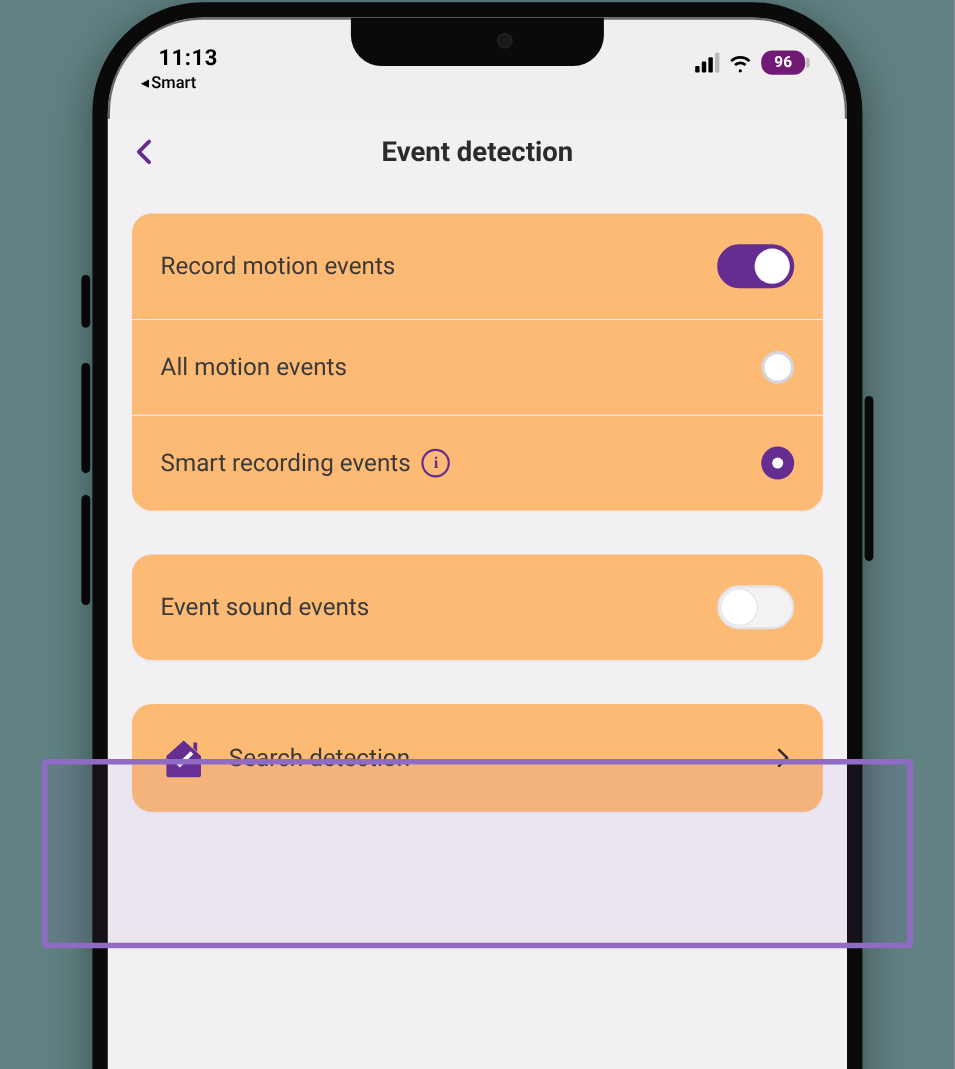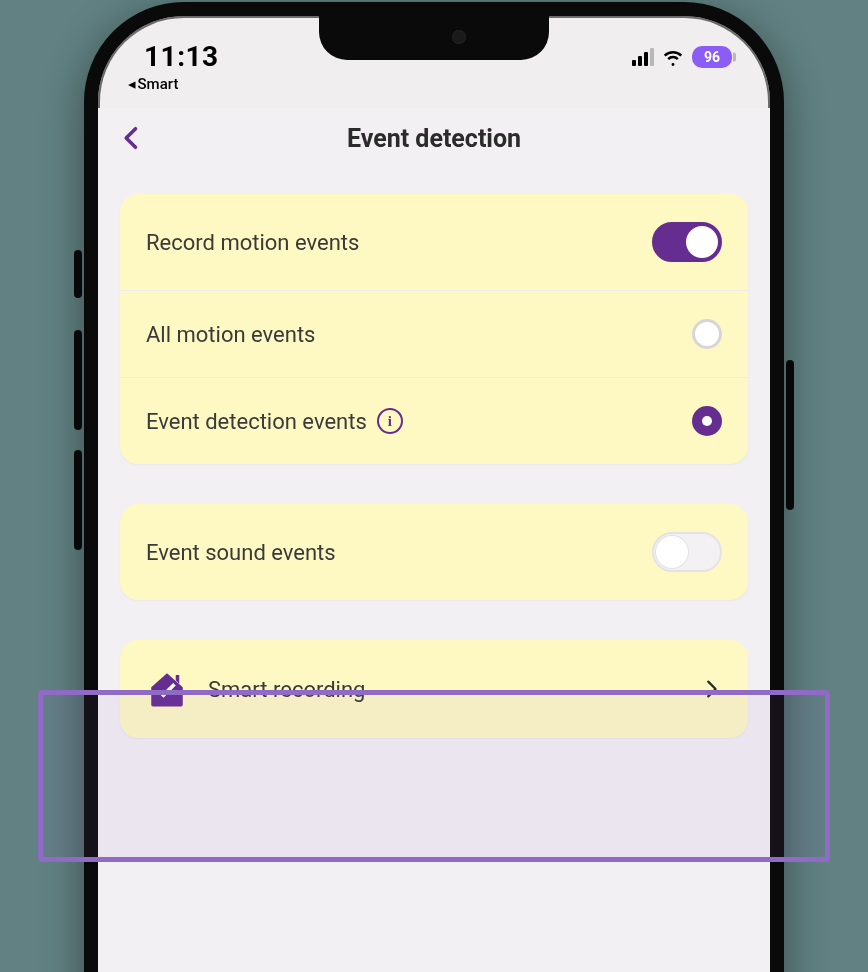--- a/index.html
+++ b/index.html
@@ -49,33 +49,33 @@
     left: 0; right:0;
     height: 60px;
     display: flex;
     align-items: flex-start;
     justify-content: space-between;
     padding: 10px 38px 0 46px;
     z-index: 40;
     color:#000;
   }
   .status-left { display:flex; flex-direction:column; align-items:flex-start; }
-  .status-time { font-size: 28px; font-weight: 700; letter-spacing: .5px; }
+  .status-time { font-size: 20px; font-weight: 700; letter-spacing: .5px; }
   .status-back { font-size: 15px; font-weight:500; display:flex; align-items:center; gap:2px; margin-top:2px; margin-left:-16px;}
   .status-right { display:flex; align-items:center; gap:8px; margin-top:6px;}
   .bars { display:flex; align-items:flex-end; gap:2px; height:18px; }
   .bars span { width:4px; background:#000; display:block; border-radius:1px;}
   .bars span:nth-child(1){height:6px;}
   .bars span:nth-child(2){height:10px;}
   .bars span:nth-child(3){height:14px;}
   .bars span:nth-child(4){height:18px; background:#b8b8b8;}
   .wifi-icon {width:22px;height:22px;}
   .battery-pill {
     display:flex; align-items:center; justify-content:center;
-    background:#8b5cf6; color:#fff; font-size:14px; font-weight:700;
+    background:#701a75; color:#fff; font-size:14px; font-weight:700;
     border-radius:10px; padding:3px 7px; min-width:40px; height:22px;
     position:relative;
   }
   .battery-pill::after{
     content:""; position:absolute; right:-4px; top:50%; transform:translateY(-50%);
     width:3px; height:9px; background:#b8b8b8; border-radius:0 2px 2px 0;
   }
   .screen {
     position:absolute;
     top: 92px;
@@ -97,21 +97,21 @@
     top:50%;
     transform:translateY(-50%);
     width:32px;height:32px;
     display:flex;align-items:center;justify-content:center;
     color:#662d91;
     cursor:pointer;
   }
   .header-title { font-size:25px; font-weight:700; color:#2b2b2b; }
   .content { padding: 26px 22px; display:flex; flex-direction:column; gap:40px; }
   .card {
-    background:#fef9c3;
+    background:#fdba74;
     border-radius:18px;
     box-shadow: 0 1px 2px rgba(0,0,0,.04);
     overflow:hidden;
   }
   .row {
     display:flex;
     align-items:center;
     justify-content:space-between;
     padding: 28px 26px;
     border-bottom: 1px solid #ececf0;
@@ -223,21 +223,21 @@
           <div class="toggle on">
               <div class="knob"></div>
             </div>
         </div>
         <div class="row">
           <div class="row-label">All motion events</div>
           <div class="radio"></div>
         </div>
         <div class="row">
           <div class="row-label">
-            <span>Event detection events</span>
+            <span>Smart recording events</span>
             <span class="info-icon"></span>
           </div>
           <div class="radio selected"></div>
         </div>
       </div>
 
       <div class="card">
         <div class="row">
           <div class="row-label">Event sound events</div>
           <div class="toggle off">
@@ -246,21 +246,21 @@
         </div>
       </div>
 
       <div class="card">
         <div class="row nav-row">
           <div class="left">
             <svg class="house-icon" viewBox="0 0 48 48" fill="currentColor">
               <path d="M24 6 L6 22 L6 42 C6 43.1 6.9 44 8 44 L40 44 C41.1 44 42 43.1 42 42 L42 22 Z M34 14 L34 8 L38 8 L38 18 Z"></path>
               <path d="M20 34 L14 28 L17 25 L20 28 L31 17 L34 20 Z" fill="#fff"></path>
             </svg>
-            <span class="row-label">Smart recording</span>
+            <span class="row-label">Search detection</span>
           </div>
           <svg class="chevron-right" viewBox="0 0 24 24" fill="none" stroke="currentColor" stroke-width="2.5" stroke-linecap="round" stroke-linejoin="round">
               <polyline points="9 4 17 12 9 20"></polyline>
             </svg>
         </div>
       </div>
 
     </div>
   </div>
 </div>

